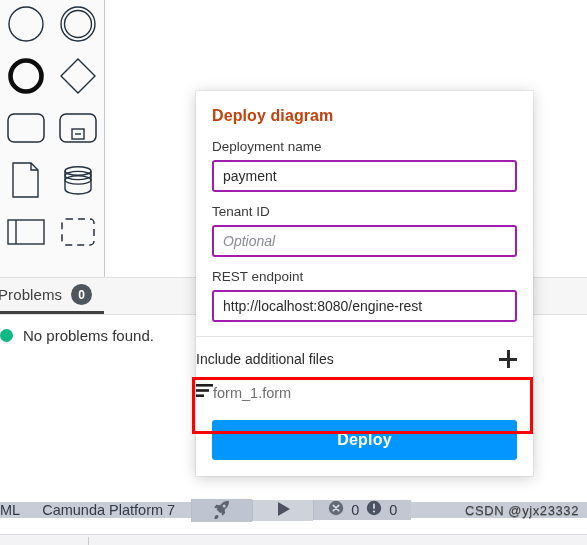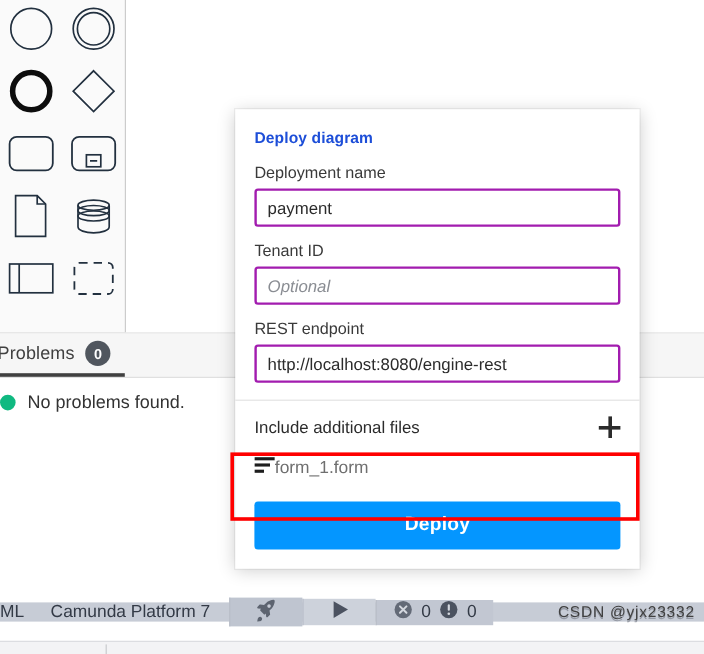--- a/index.html
+++ b/index.html
@@ -135,23 +135,23 @@
     top: 91px;
     width: 337px;
     background: #ffffff;
     box-shadow: 0 2px 14px rgba(0,0,0,.20), 0 0 0 1px rgba(0,0,0,.05);
     z-index: 30;
   }
   .dialog-section {
     padding: 16px 16px 14px 16px;
   }
   .dialog-title {
-    font-size: 13px;
+    font-size: 16px;
     font-weight: bold;
-    color: #1d4ed8;
+    color: #c2410c;
     margin: 0 0 14px 0;
     letter-spacing: .1px;
   }
   .field { margin-bottom: 12px; }
   .field:last-child { margin-bottom: 0; }
   .field-label {
     display: block;
     font-size: 13.5px;
     color: #3a3a3a;
     margin-bottom: 6px;
@@ -175,21 +175,21 @@
     font-style: italic;
   }
 
   .dialog-divider {
     height: 1px;
     background: #e3e3e3;
     margin: 0;
   }
 
   .extra-section {
-    padding: 12px 16px 0 16px;
+    padding: 12px 16px 0 0;
   }
   .extra-header {
     display: flex;
     align-items: center;
     justify-content: space-between;
     height: 20px;
   }
   .extra-title {
     font-size: 14px;
     color: #2b2b2b;

